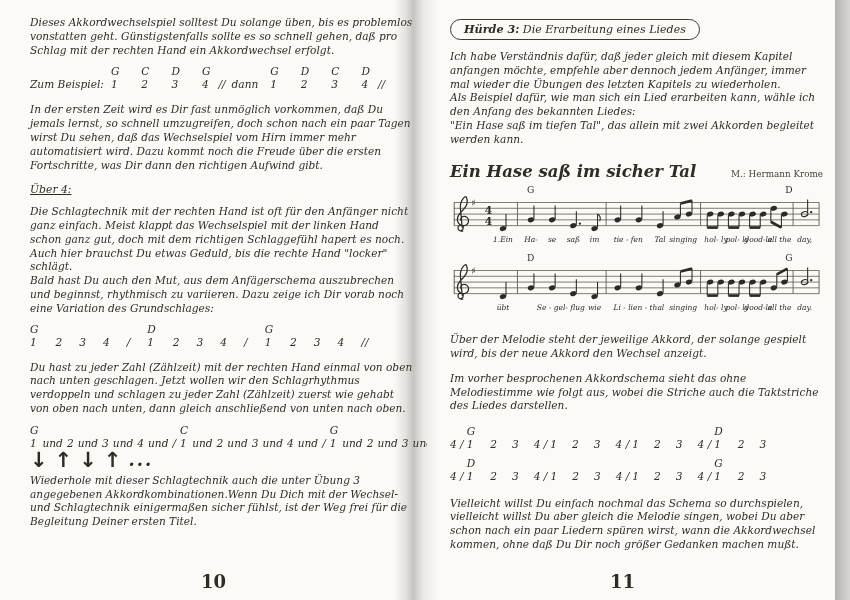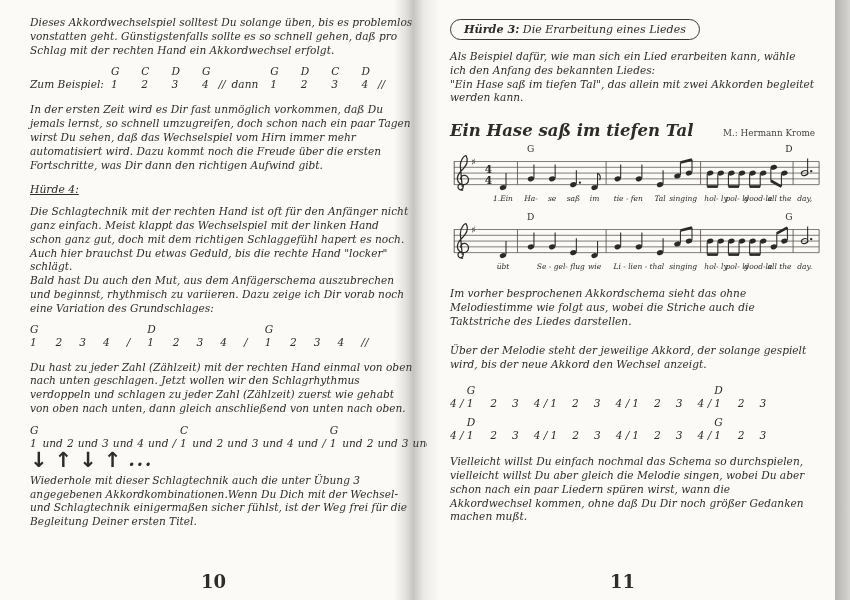--- a/index.html
+++ b/index.html
@@ -1,21 +1,21 @@
 <!DOCTYPE html>
 <html><head>
 <meta charset="utf-8">
 <style>
   html,body{margin:0;padding:0;}
   .spread{position:relative;width:850px;height:600px;background:#e3e1dd;overflow:hidden;
     font-family:"DejaVu Serif","Liberation Serif",serif;font-style:italic;color:#2e2c27;
     box-shadow:inset 0 5px 8px -4px rgba(0,0,0,.3), inset 0 -5px 8px -4px rgba(0,0,0,.25);}
   .page{position:absolute;top:0;height:600px;background:#fbfaf7;overflow:hidden;}
   .page-left{left:0;width:427px;padding:16px 14px 0 30px;box-sizing:border-box;}
-  .page-right{left:427px;width:408px;padding:18px 20px 0 23px;box-sizing:border-box;}
+  .page-right{left:427px;width:408px;padding:18px 12px 0 23px;box-sizing:border-box;}
   .gutter{position:absolute;left:394px;top:0;width:46px;height:600px;z-index:6;pointer-events:none;
     background:linear-gradient(to right,rgba(100,98,92,0) 0%,rgba(100,98,92,.16) 25%,rgba(75,73,68,.30) 42%,rgba(100,98,92,.10) 65%,rgba(100,98,92,0) 100%);}
   .edge-right{position:absolute;right:0;top:0;width:15px;height:600px;z-index:6;
     background:linear-gradient(to right,#b5b3af,#d8d6d2);}
   .para{margin:9px 0 0;font-size:10.6px;line-height:1.3;}
   .first{margin-top:0;}
   .tline{margin:0;font-size:10.6px;line-height:1.3;}
   .heading-ul{margin:11px 0 0;font-size:10.8px;text-decoration:underline;}
   
   .schemaline{display:flex;align-items:flex-end;margin:8px 0 0;white-space:nowrap;}
@@ -58,21 +58,21 @@
 
     <div class="schemaline">
       <span class="sch-label">Zum Beispiel:</span>
       <div class="schema"><span class="sc"><span class="ch">G</span><span class="nn">1</span></span><span class="sc" style="margin-left: 22px;"><span class="ch">C</span><span class="nn">2</span></span><span class="sc" style="margin-left: 22px;"><span class="ch">D</span><span class="nn">3</span></span><span class="sc" style="margin-left: 22px;"><span class="ch">G</span><span class="nn">4</span></span><span class="sc" style="margin-left: 8px;"><span class="ch">&nbsp;</span><span class="nn">//</span></span></div>
       <span class="sch-sep">dann</span>
       <div class="schema"><span class="sc"><span class="ch">G</span><span class="nn">1</span></span><span class="sc" style="margin-left: 22px;"><span class="ch">D</span><span class="nn">2</span></span><span class="sc" style="margin-left: 22px;"><span class="ch">C</span><span class="nn">3</span></span><span class="sc" style="margin-left: 22px;"><span class="ch">D</span><span class="nn">4</span></span><span class="sc" style="margin-left: 8px;"><span class="ch">&nbsp;</span><span class="nn">//</span></span></div>
     </div>
 
     <p class="para" style="margin-top:13px">In der ersten Zeit wird es Dir fast unmöglich vorkommen, daß Du jemals lernst, so schnell umzugreifen, doch schon nach ein paar Tagen wirst Du sehen, daß das Wechselspiel vom Hirn immer mehr automatisiert wird. Dazu kommt noch die Freude über die ersten Fortschritte, was Dir dann den richtigen Aufwind gibt.</p>
 
-    <div class="heading-ul">Hürde 4:</div>
+    <div class="heading-ul">Über 4:</div>
 
     <div class="para">
         <div class="tline">Die Schlagtechnik mit der rechten Hand ist oft für den Anfänger nicht ganz einfach. Meist klappt das Wechselspiel mit der linken Hand schon ganz gut, doch mit dem richtigen Schlaggefühl hapert es noch. Auch hier brauchst Du etwas Geduld, bis die rechte Hand "locker" schlägt.</div>
         <div class="tline">Bald hast Du auch den Mut, aus dem Anfägerschema auszubrechen und beginnst, rhythmisch zu variieren. Dazu zeige ich Dir vorab noch eine Variation des Grundschlages:</div>
       </div>
 
 
     <div class="schema schema-block"><span class="sc"><span class="ch">G</span><span class="nn">1</span></span><span class="sc" style="margin-left: 17px;"><span class="ch">&nbsp;</span><span class="nn">2</span></span><span class="sc" style="margin-left: 17px;"><span class="ch">&nbsp;</span><span class="nn">3</span></span><span class="sc" style="margin-left: 17px;"><span class="ch">&nbsp;</span><span class="nn">4</span></span><span class="sc" style="margin-left: 17px;"><span class="ch">&nbsp;</span><span class="nn">/</span></span><span class="sc" style="margin-left: 17px;"><span class="ch">D</span><span class="nn">1</span></span><span class="sc" style="margin-left: 17px;"><span class="ch">&nbsp;</span><span class="nn">2</span></span><span class="sc" style="margin-left: 17px;"><span class="ch">&nbsp;</span><span class="nn">3</span></span><span class="sc" style="margin-left: 17px;"><span class="ch">&nbsp;</span><span class="nn">4</span></span><span class="sc" style="margin-left: 17px;"><span class="ch">&nbsp;</span><span class="nn">/</span></span><span class="sc" style="margin-left: 17px;"><span class="ch">G</span><span class="nn">1</span></span><span class="sc" style="margin-left: 17px;"><span class="ch">&nbsp;</span><span class="nn">2</span></span><span class="sc" style="margin-left: 17px;"><span class="ch">&nbsp;</span><span class="nn">3</span></span><span class="sc" style="margin-left: 17px;"><span class="ch">&nbsp;</span><span class="nn">4</span></span><span class="sc" style="margin-left: 17px;"><span class="ch">&nbsp;</span><span class="nn">//</span></span></div>
 
     <p class="para" style="margin-top:12px">Du hast zu jeder Zahl (Zählzeit) mit der rechten Hand einmal von oben nach unten geschlagen. Jetzt wollen wir den Schlagrhythmus verdoppeln und schlagen zu jeder Zahl (Zählzeit) zuerst wie gehabt von oben nach unten, dann gleich anschließend von unten nach oben.</p>
@@ -90,26 +90,27 @@
 
     <div class="pagenum">10</div>
   </div>
 
   <div class="page page-right">
     <div class="hurdle-box">
       <b>Hürde 3:</b><span> Die Erarbeitung eines Liedes</span>
     </div>
 
     <div class="para" style="margin-top:10px">
+        <div class="tline">Ich habe Verständnis dafür, daß jeder gleich mit diesem Kapitel anfangen möchte, empfehle aber dennoch jedem Anfänger, immer mal wieder die Übungen des letzten Kapitels zu wiederholen.</div>
         <div class="tline">Als Beispiel dafür, wie man sich ein Lied erarbeiten kann, wähle ich den Anfang des bekannten Liedes:</div>
         <div class="tline">"Ein Hase saß im tiefen Tal", das allein mit zwei Akkorden begleitet werden kann.</div>
       </div>
 
     <div class="song-head">
-      <div class="song-title">Ein Hase saß im tiefen Tal</div>
+      <div class="song-title">Ein Hase saß im sicher Tal</div>
       <div class="song-credit">M.: Hermann Krome</div>
     </div>
 
     <div class="staff-wrap">
         <svg viewBox="0 0 386 68" class="staff-svg">
           <line x1="4" y1="20" x2="383" y2="20" stroke="#5a574f" stroke-width="0.8"></line>
           <line x1="4" y1="26" x2="383" y2="26" stroke="#5a574f" stroke-width="0.8"></line>
           <line x1="4" y1="32" x2="383" y2="32" stroke="#5a574f" stroke-width="0.8"></line>
           <line x1="4" y1="38" x2="383" y2="38" stroke="#5a574f" stroke-width="0.8"></line>
           <line x1="4" y1="44" x2="383" y2="44" stroke="#5a574f" stroke-width="0.8"></line>
@@ -253,23 +254,23 @@
           <text x="196" y="60.5" text-anchor="middle" class="lyric">Li - lien - thal</text>
           <text x="242" y="60.5" text-anchor="middle" class="lyric">singing</text>
           <text x="276" y="60.5" text-anchor="middle" class="lyric">hol- ly</text>
           <text x="298" y="60.5" text-anchor="middle" class="lyric">pol- ly</text>
           <text x="320" y="60.5" text-anchor="middle" class="lyric">dood-le</text>
           <text x="342" y="60.5" text-anchor="middle" class="lyric">all the</text>
           <text x="368" y="60.5" text-anchor="middle" class="lyric">day.</text>
         </svg>
       </div>
 
+    <p class="para" style="margin-top:16px">Über der Melodie steht der jeweilige Akkord, der solange gespielt wird, bis der neue Akkord den Wechsel anzeigt.</p>
+
     <p class="para" style="margin-top:11px">Im vorher besprochenen Akkordschema sieht das ohne Melodiestimme wie folgt aus, wobei die Striche auch die Taktstriche des Liedes darstellen.</p>
-
-    <p class="para" style="margin-top:16px">Über der Melodie steht der jeweilige Akkord, der solange gespielt wird, bis der neue Akkord den Wechsel anzeigt.</p>
 
     <div class="schema schema-block" style="margin-top:12px"><span class="sc"><span class="ch">&nbsp;</span><span class="nn">4 /</span></span><span class="sc" style="margin-left: 3px;"><span class="ch">G</span><span class="nn">1</span></span><span class="sc" style="margin-left: 15px;"><span class="ch">&nbsp;</span><span class="nn">2</span></span><span class="sc" style="margin-left: 15px;"><span class="ch">&nbsp;</span><span class="nn">3</span></span><span class="sc" style="margin-left: 15px;"><span class="ch">&nbsp;</span><span class="nn">4 /</span></span><span class="sc" style="margin-left: 3px;"><span class="ch">&nbsp;</span><span class="nn">1</span></span><span class="sc" style="margin-left: 15px;"><span class="ch">&nbsp;</span><span class="nn">2</span></span><span class="sc" style="margin-left: 15px;"><span class="ch">&nbsp;</span><span class="nn">3</span></span><span class="sc" style="margin-left: 15px;"><span class="ch">&nbsp;</span><span class="nn">4 /</span></span><span class="sc" style="margin-left: 3px;"><span class="ch">&nbsp;</span><span class="nn">1</span></span><span class="sc" style="margin-left: 15px;"><span class="ch">&nbsp;</span><span class="nn">2</span></span><span class="sc" style="margin-left: 15px;"><span class="ch">&nbsp;</span><span class="nn">3</span></span><span class="sc" style="margin-left: 15px;"><span class="ch">&nbsp;</span><span class="nn">4 /</span></span><span class="sc" style="margin-left: 3px;"><span class="ch">D</span><span class="nn">1</span></span><span class="sc" style="margin-left: 15px;"><span class="ch">&nbsp;</span><span class="nn">2</span></span><span class="sc" style="margin-left: 15px;"><span class="ch">&nbsp;</span><span class="nn">3</span></span></div>
 
     <div class="schema schema-block" style="margin-top:7px"><span class="sc"><span class="ch">&nbsp;</span><span class="nn">4 /</span></span><span class="sc" style="margin-left: 3px;"><span class="ch">D</span><span class="nn">1</span></span><span class="sc" style="margin-left: 15px;"><span class="ch">&nbsp;</span><span class="nn">2</span></span><span class="sc" style="margin-left: 15px;"><span class="ch">&nbsp;</span><span class="nn">3</span></span><span class="sc" style="margin-left: 15px;"><span class="ch">&nbsp;</span><span class="nn">4 /</span></span><span class="sc" style="margin-left: 3px;"><span class="ch">&nbsp;</span><span class="nn">1</span></span><span class="sc" style="margin-left: 15px;"><span class="ch">&nbsp;</span><span class="nn">2</span></span><span class="sc" style="margin-left: 15px;"><span class="ch">&nbsp;</span><span class="nn">3</span></span><span class="sc" style="margin-left: 15px;"><span class="ch">&nbsp;</span><span class="nn">4 /</span></span><span class="sc" style="margin-left: 3px;"><span class="ch">&nbsp;</span><span class="nn">1</span></span><span class="sc" style="margin-left: 15px;"><span class="ch">&nbsp;</span><span class="nn">2</span></span><span class="sc" style="margin-left: 15px;"><span class="ch">&nbsp;</span><span class="nn">3</span></span><span class="sc" style="margin-left: 15px;"><span class="ch">&nbsp;</span><span class="nn">4 /</span></span><span class="sc" style="margin-left: 3px;"><span class="ch">G</span><span class="nn">1</span></span><span class="sc" style="margin-left: 15px;"><span class="ch">&nbsp;</span><span class="nn">2</span></span><span class="sc" style="margin-left: 15px;"><span class="ch">&nbsp;</span><span class="nn">3</span></span></div>
 
     <p class="para" style="margin-top:14px">Vielleicht willst Du einfach nochmal das Schema so durchspielen, vielleicht willst Du aber gleich die Melodie singen, wobei Du aber schon nach ein paar Liedern spüren wirst, wann die Akkordwechsel kommen, ohne daß Du Dir noch größer Gedanken machen mußt.</p>
 
     <div class="pagenum">11</div>
   </div>
 

